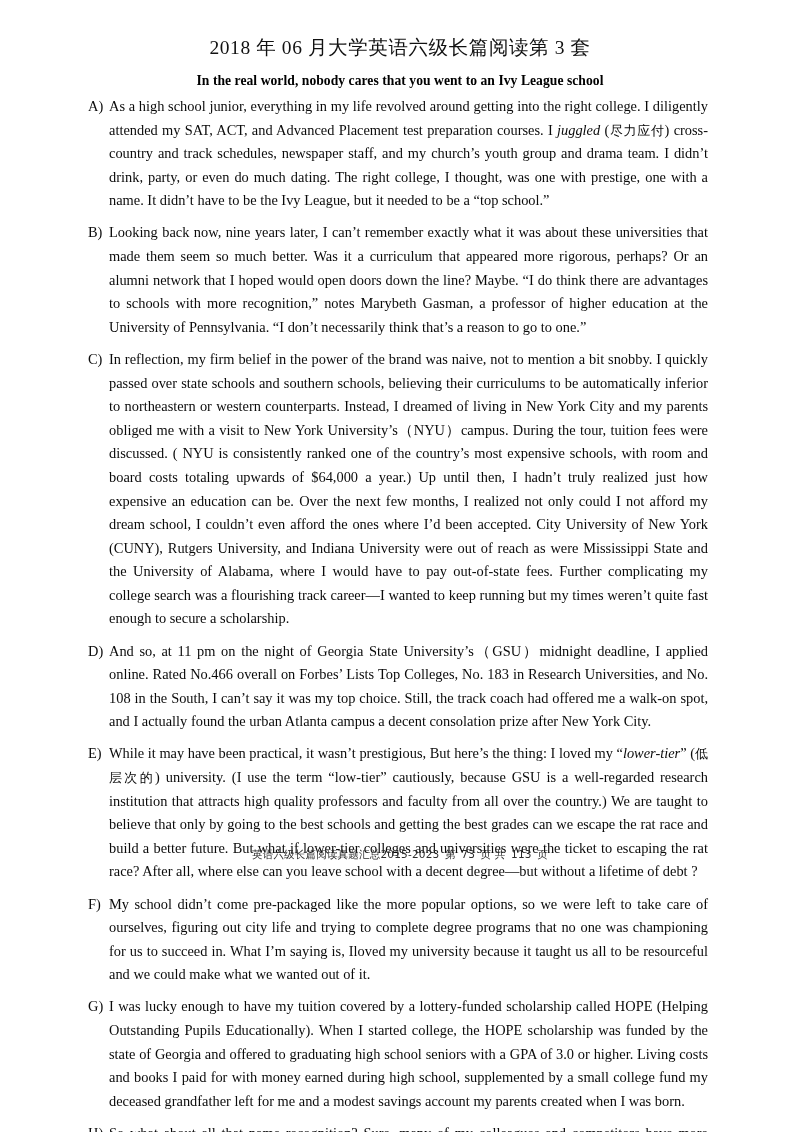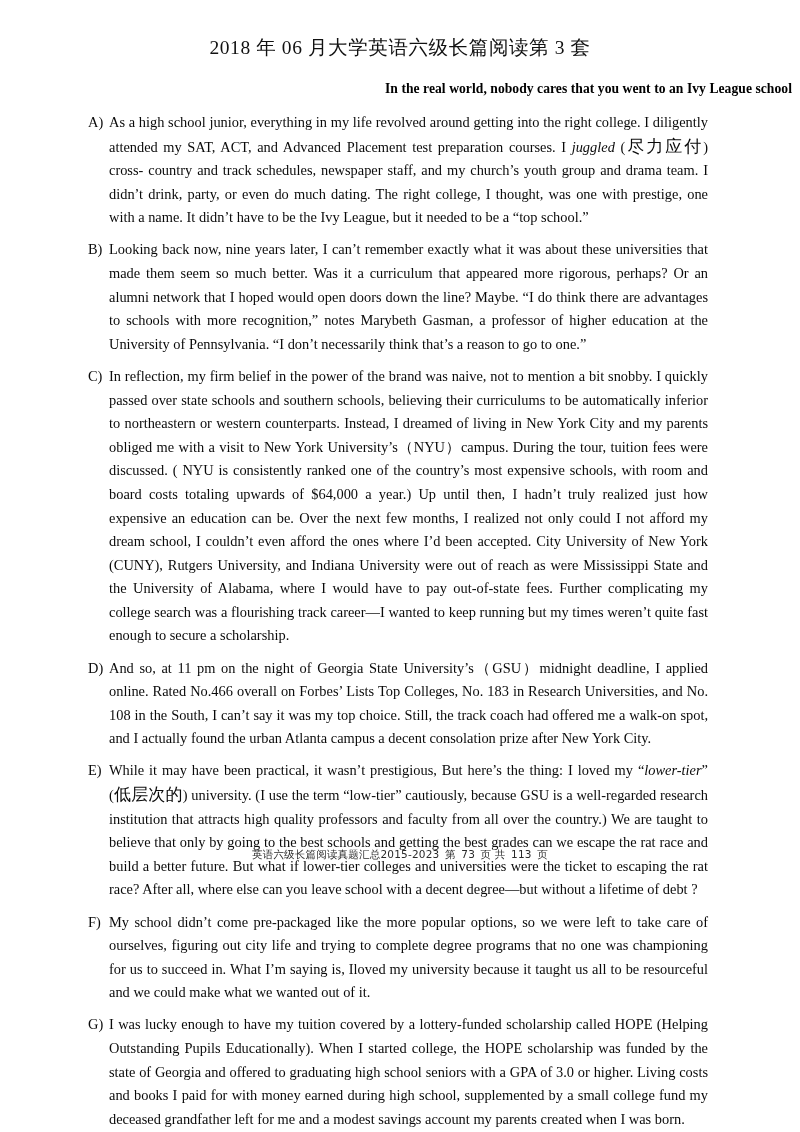--- a/index.html
+++ b/index.html
@@ -26,24 +26,24 @@
     text-align: center;
     font-size: 19.5px;
     letter-spacing: 0.6px;
     margin: 0;
     padding-top: 34px;
     font-weight: 400;
     font-family: "Liberation Serif", "DejaVu Serif", serif;
     color: #111;
   }
   .doc-subtitle {
-    text-align: right;
+    text-align: center;
     font-size: 13.6px;
     font-weight: bold;
-    margin: 8px;
+    margin: 0;
     padding-top: 12px;
     padding-bottom: 6px;
     letter-spacing: 0.05px;
     color: #000;
   }
   .body-wrap {
     padding: 0 92px 0 88px;
   }
   .para {
     display: flex;
@@ -64,21 +64,21 @@
     line-height: 23.6px;
     text-align: justify;
     text-justify: inter-word;
     hyphens: none;
     padding-left: 0px;
   }
   .para-text i, .para-text em {
   }
   .cjk {
     font-family: "DejaVu Sans", "Liberation Sans", sans-serif;
-    font-size: 17px;
+    font-size: 13px;
   }
   .footer {
     position: absolute;
     left: 0;
     right: 0;
     bottom: 10px;
     text-align: center;
     font-size: 10.5px;
     color: #2a2a2a;
     font-family: "DejaVu Sans", "Liberation Sans", sans-serif;

